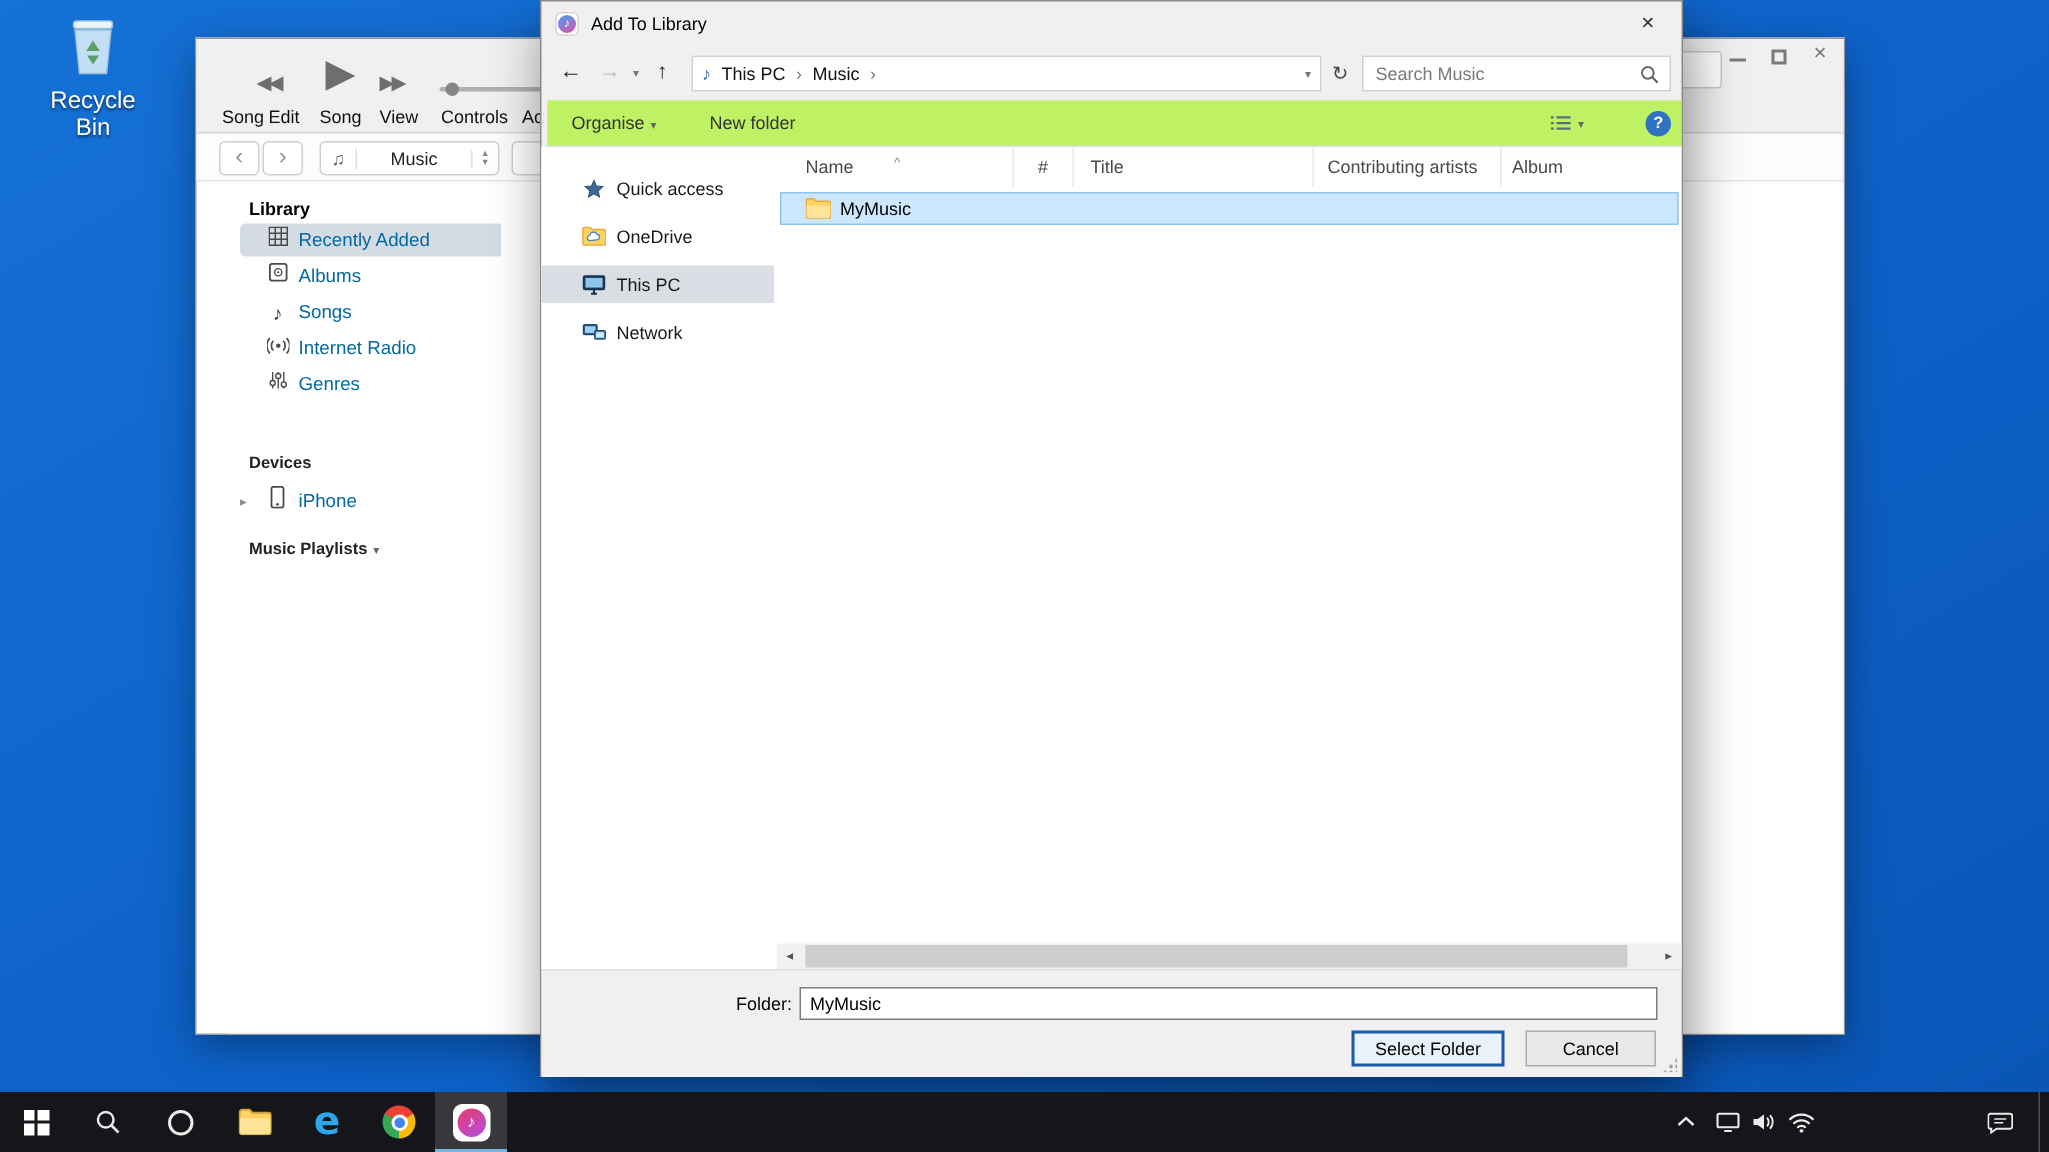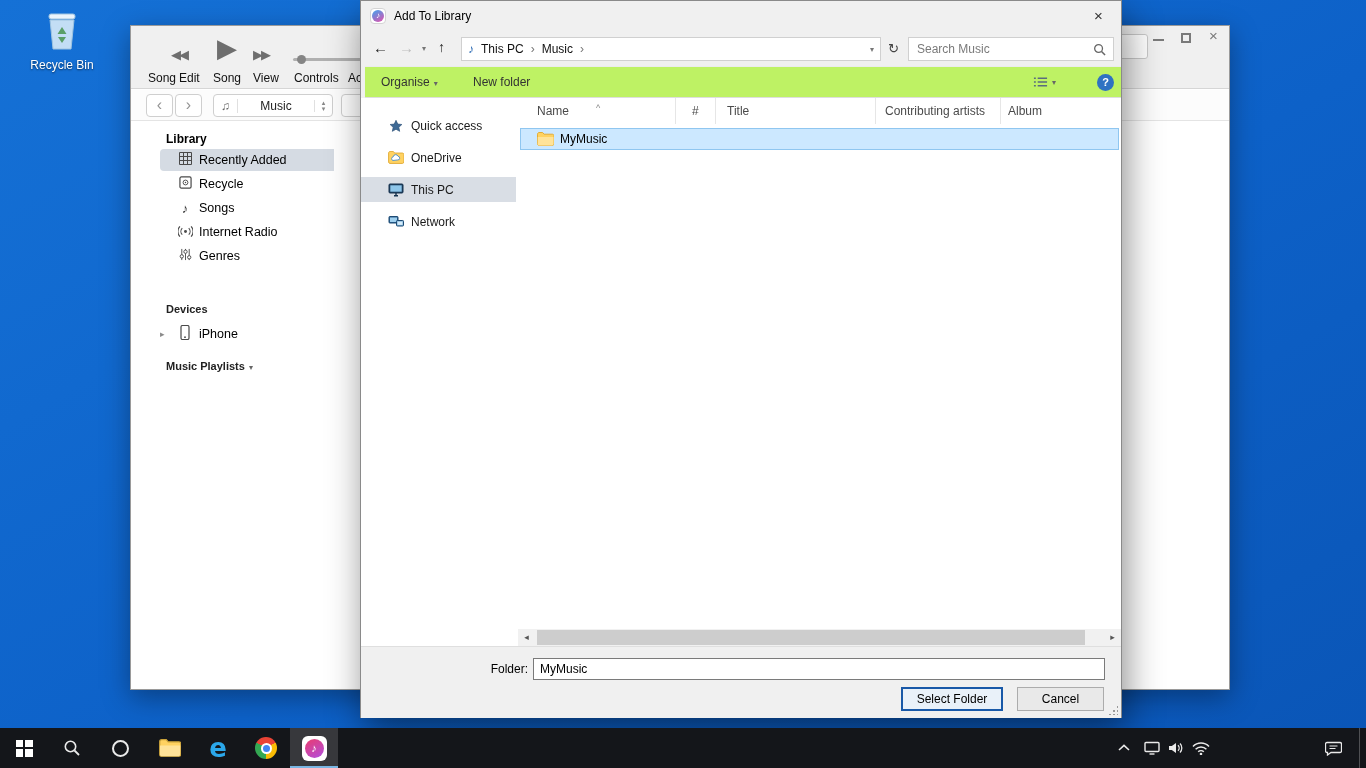--- a/index.html
+++ b/index.html
@@ -4,21 +4,21 @@
 <style>
   * { box-sizing: border-box; margin: 0; padding: 0; }
   html,body { width:100%; height:100%; }
   body { background:#222; font-family:"Liberation Sans","DejaVu Sans",sans-serif; }
   #screen { position:relative; width:1366px; height:768px; overflow:hidden;
             background:linear-gradient(150deg,#1571d6 0%,#0d61c8 55%,#0a55b6 100%); }
   .abs { position:absolute; }
 
   
   .recycle-bin { left:26px; top:8px; width:72px; text-align:center; color:#fff; }
-  .recycle-bin .rb-label { display:block; font-size:12px; margin-top:2px; text-shadow:0 1px 2px rgba(0,0,0,.6); }
+  .recycle-bin .rb-label { display:block; font-size:16px; margin-top:2px; text-shadow:0 1px 2px rgba(0,0,0,.6); }
 
   
   .itunes { left:130px; top:25px; width:1100px; height:665px; background:#fff;
             border:1px solid #9a9a9a; box-shadow:0 8px 26px rgba(0,0,0,.35); z-index:1; }
   .it-top { left:0; top:0; right:0; height:63px; background:#f0f0f0; border-bottom:1px solid #d6d6d6; }
   .it-rewind,.it-ffwd { top:21px; font-size:13px; letter-spacing:-2px; color:#6e6e6e; cursor:default; }
   .it-rewind { left:40px; } .it-ffwd { left:122px; }
   .it-play { left:86px; top:7px; font-size:26px; color:#6e6e6e; }
   .it-vol { left:162px; top:32px; width:74px; height:3px; background:#b0b0b0; border-radius:2px; }
   .it-vol::before { content:""; position:absolute; left:4px; top:-3px; width:9px; height:9px; border-radius:50%; background:#858585; }
@@ -39,21 +39,21 @@
   .it-media-spin span { font-size:7px; color:#888; }
   .it-extra { left:210px; top:4px; width:46px; height:23px; background:#fff; border:1px solid #cfcfcf; border-radius:4px; }
 
   .it-side { left:0; top:96px; width:203px; bottom:0; background:#fff; border-right:1px solid #e3e3e3;margin-left:20px; }
   .it-lib-header { left:15px; top:10px; font-size:12px; font-weight:bold; color:#000; }
   .it-items { left:0; top:26px; right:0; }
   .it-item { position:relative; height:24px; display:flex; align-items:center; cursor:default; }
   .it-item .sel-bg { position:absolute; left:9px; right:3px; top:1px; bottom:1px; border-radius:4px; background:transparent; }
   .it-item.selected .sel-bg { background:#d5dbe3; }
   .it-item .it-ic { position:absolute; left:26px; width:16px; text-align:center; }
-  .it-item .it-label { position:absolute; left:48px; font-size:12.5px; color:#000000; }
+  .it-item .it-label { position:absolute; left:48px; font-size:12.5px; color:#0369a1; }
   .it-sec-header { left:15px; font-size:11px; font-weight:bold; color:#222; }
   .it-expander { position:absolute; left:9px; font-size:9px; color:#8a8a8a; }
   .note-glyph { font-size:13px; color:#3a3a3a; }
   .pl-chevron { font-size:8px; color:#666; margin-left:4px; }
   .it-main { left:203px; top:96px; right:0; bottom:0; background:#fff; }
 
   
   .dialog { left:360px; top:0; width:762px; height:718px; background:#f0f0f0;
             border:1px solid #8a8a8a; box-shadow:4px 14px 34px rgba(0,0,0,.45); z-index:5; }
   .dlg-title { left:0; top:0; right:0; height:30px; }
@@ -202,21 +202,21 @@
         </div>
         <div class="it-item">
           <span class="sel-bg"></span>
           <span class="it-ic">
             <svg width="13" height="13" viewBox="0 0 14 14">
                 <rect x="1" y="1" width="12" height="12" rx="1.5" fill="none" stroke="#4a4a4a" stroke-width="1.3"></rect>
                 <circle cx="7" cy="7" r="2.6" fill="none" stroke="#4a4a4a"></circle>
                 <circle cx="7" cy="7" r=".8" fill="#4a4a4a"></circle>
               </svg>
           </span>
-          <span class="it-label">Recycle</span>
+          <span class="it-label">Albums</span>
         </div>
         <div class="it-item">
           <span class="sel-bg"></span>
           <span class="it-ic note-glyph">♪</span>
           <span class="it-label">Songs</span>
         </div>
         <div class="it-item">
           <span class="sel-bg"></span>
           <span class="it-ic">
             <svg width="15" height="13" viewBox="0 0 16 14">

